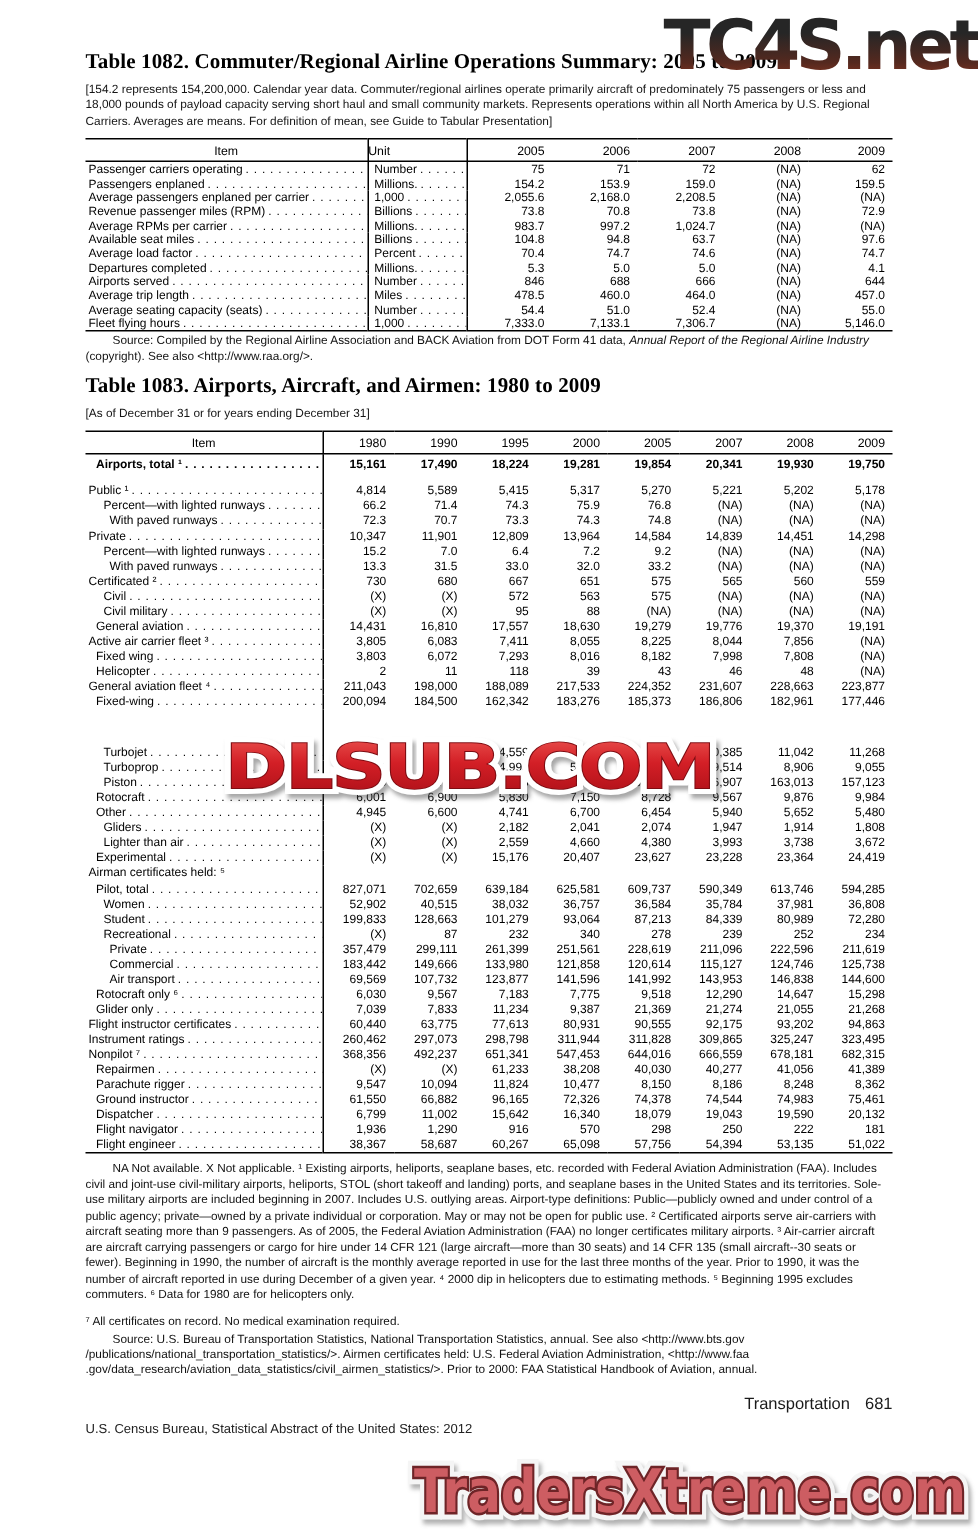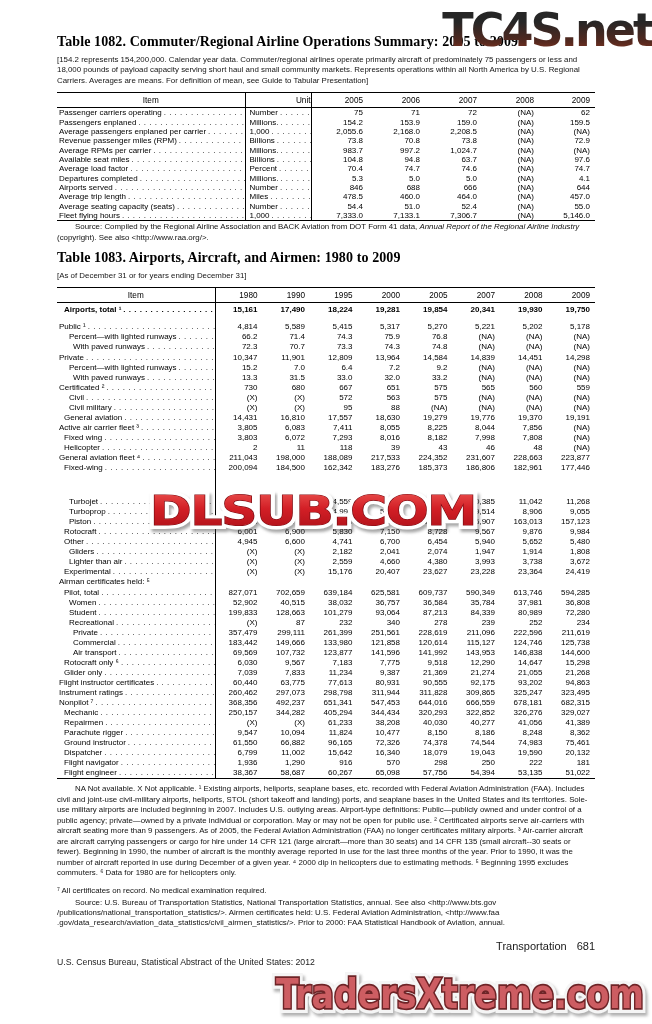--- a/index.html
+++ b/index.html
@@ -9,21 +9,21 @@
 
   .t-title{font-family:"Liberation Serif",serif;font-weight:bold;font-size:14px;
            letter-spacing:.1px;margin:0 0 5px 0;color:#000;}
   .bracket{font-size:7.9px;line-height:10.4px;margin:0 0 6px 0;color:#151515;}
 
   table{border-collapse:collapse;width:538px;table-layout:fixed;}
   .tbl{border-top:1.4px solid #000;border-bottom:1.4px solid #000;}
   thead th{border-bottom:1px solid #000;font-weight:normal;font-size:8.2px;
            height:14px;padding:0;color:#000;}
   th.c-item{text-align:center;border-right:1px solid #000;}
-  th.c-unit{text-align:right;border-right:1px solid #000;}
+  th.c-unit{text-align:left;border-right:1px solid #000;}
   th.c-year{text-align:right;padding-right:5px;}
   tbody td{font-size:8px;padding:0;color:#000;vertical-align:bottom;}
   .t82 tbody td{line-height:9.35px;}
   .t83 tbody td{line-height:10.05px;}
   td.item{border-right:1px solid #000;overflow:hidden;}
   td.unit{border-right:1px solid #000;overflow:hidden;}
   td.val{text-align:right;padding-right:5px;white-space:nowrap;}
   .wrap{display:flex;align-items:baseline;overflow:hidden;}
   .lbl{white-space:nowrap;}
   .dots{flex:1;overflow:hidden;white-space:nowrap;}
@@ -932,36 +932,20 @@
             <td class="val">651,341</td>
             <td class="val">547,453</td>
             <td class="val">644,016</td>
             <td class="val">666,559</td>
             <td class="val">678,181</td>
             <td class="val">682,315</td>
           </tr>
           <tr>
             <td class="item">
               <div class="wrap" style="padding-left: 7px;">
-                <span class="lbl">Mechanic</span>
-                <span class="dots"></span>
-              </div>
-            </td>
-            <td class="val">250,157</td>
-            <td class="val">344,282</td>
-            <td class="val">405,294</td>
-            <td class="val">344,434</td>
-            <td class="val">320,293</td>
-            <td class="val">322,852</td>
-            <td class="val">326,276</td>
-            <td class="val">329,027</td>
-          </tr>
-          <tr>
-            <td class="item">
-              <div class="wrap" style="padding-left: 7px;">
                 <span class="lbl">Repairmen</span>
                 <span class="dots"></span>
               </div>
             </td>
             <td class="val">(X)</td>
             <td class="val">(X)</td>
             <td class="val">61,233</td>
             <td class="val">38,208</td>
             <td class="val">40,030</td>
             <td class="val">40,277</td>

